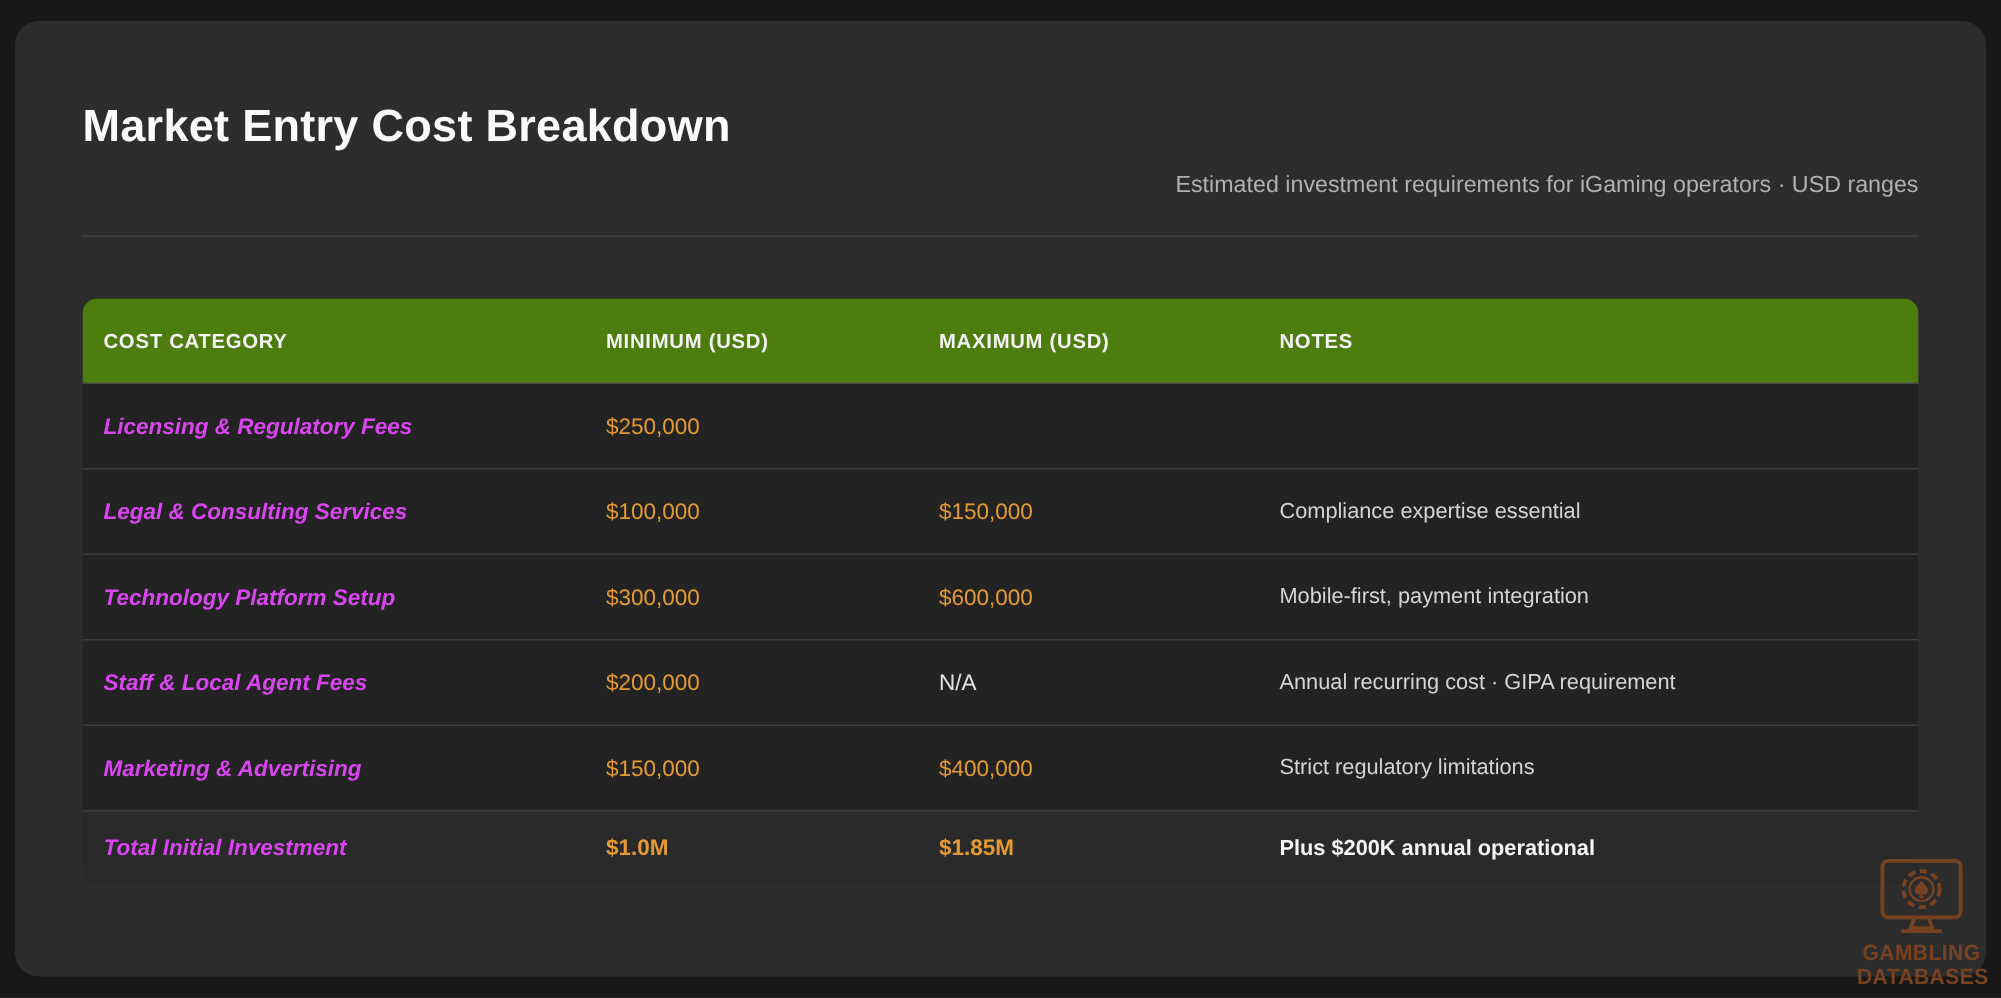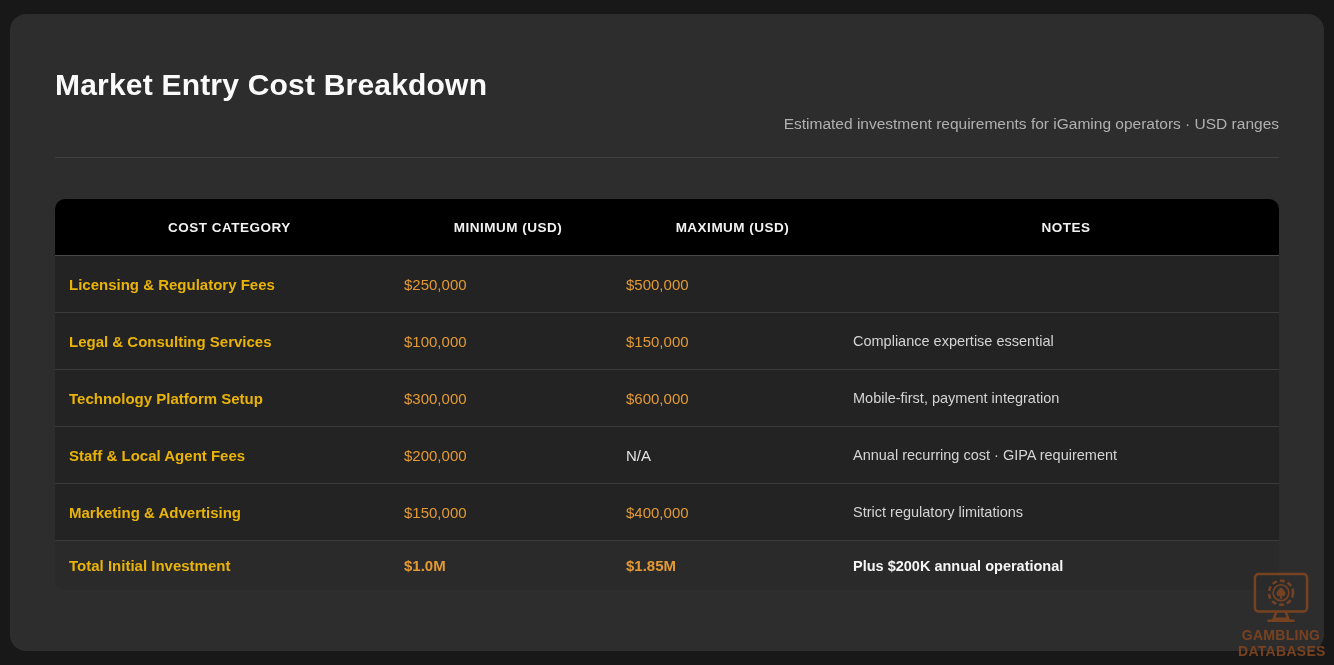--- a/index.html
+++ b/index.html
@@ -30,36 +30,35 @@
     margin-top:41px;
     border-radius:10px;overflow:hidden;
     width:100%;
   }
   .trow,.thead{
     display:grid;
     grid-template-columns:335px 222px 227px 1fr;
     align-items:center;
   }
   .thead{
-    height:56px;background:#000000;
+    height:56px;background:#4d7c0f;
     border-bottom:1px solid #4a4a4a;
-    text-align:center;
   }
   .th{
     font-size:13.5px;font-weight:bold;color:#f2f2f2;
     letter-spacing:0.5px;padding-left:14px;
   }
   .trow{
     height:56px;background:#232323;
     border-top:1px solid #3b3b3b;
   }
   .trow:first-child{border-top:none;}
   .trow.total{height:49px;background:#2a2a2a;}
   .td{padding-left:14px;font-size:15px;}
-  .td.cat{color:#eab308;font-weight:bold;}
+  .td.cat{color:#d946ef;font-weight:bold;font-style:italic;}
   .td.money{color:#e39a35;font-weight:normal;}
   .td.plain{color:#e3e3e3;font-weight:400;}
   .td.note{color:#d4d4d4;font-weight:400;font-size:14.5px;}
   .trow.total .td{font-weight:800;}
   .trow.total .td.note{color:#f5f5f5;font-size:14.5px;}
   .watermark{
     position:absolute;left:1238px;top:572px;width:86px;
     color:#7c4421;text-align:center;opacity:0.95;
     pointer-events:none;
   }
@@ -82,21 +81,20 @@
     <div class="thead">
       <div class="th">COST CATEGORY</div>
       <div class="th">MINIMUM (USD)</div>
       <div class="th">MAXIMUM (USD)</div>
       <div class="th">NOTES</div>
     </div>
     <div id="tbody">
         <div class="trow">
           <div class="td cat">Licensing &amp; Regulatory Fees</div>
           <div class="td money">$250,000</div>
-          <div class="td money">$500,000</div>
         </div>
         <div class="trow">
           <div class="td cat">Legal &amp; Consulting Services</div>
           <div class="td money">$100,000</div>
           <div class="td money">$150,000</div>
           <div class="td note">Compliance expertise essential</div>
         </div>
         <div class="trow">
           <div class="td cat">Technology Platform Setup</div>
           <div class="td money">$300,000</div>

